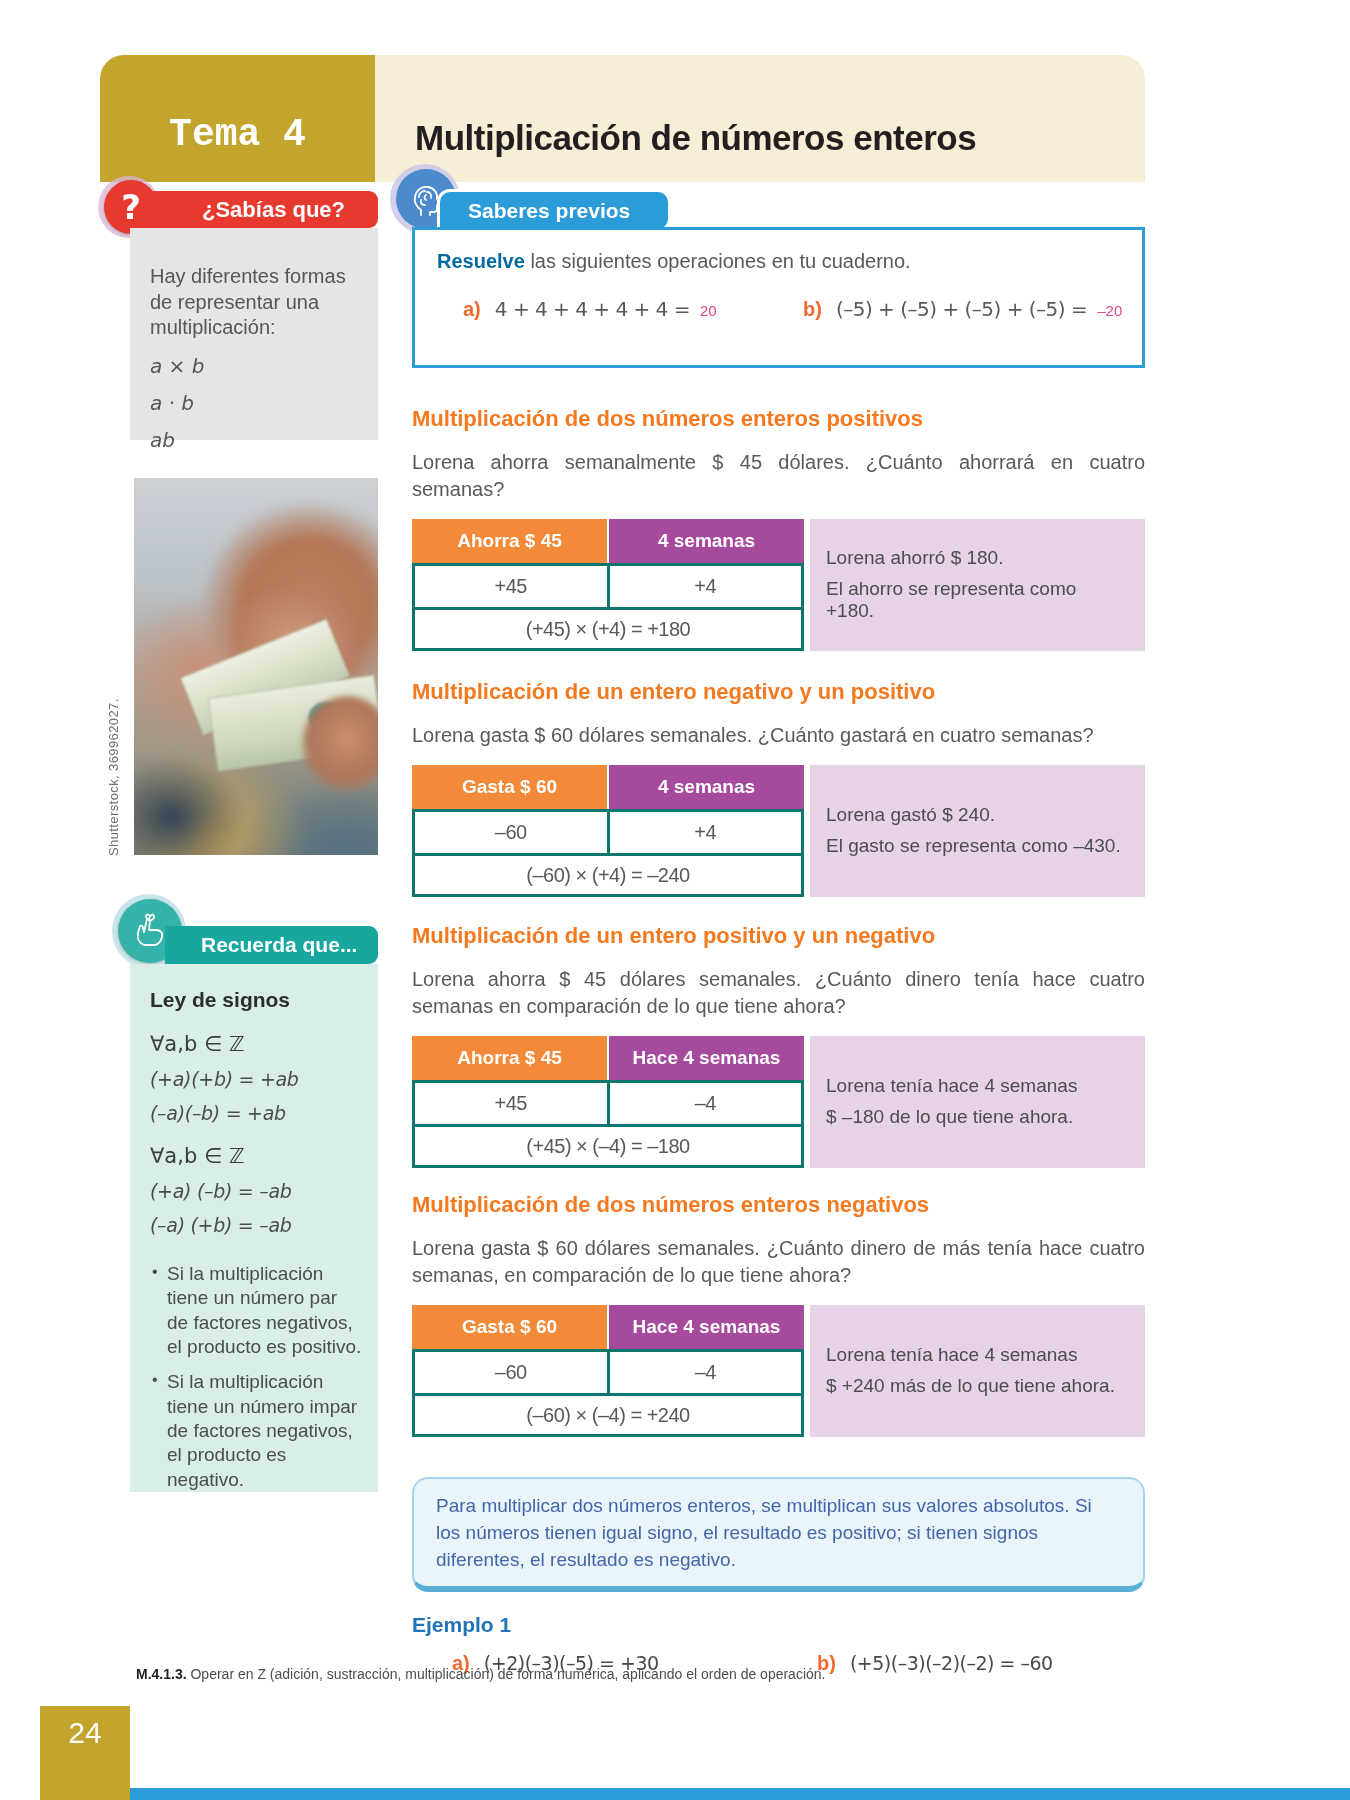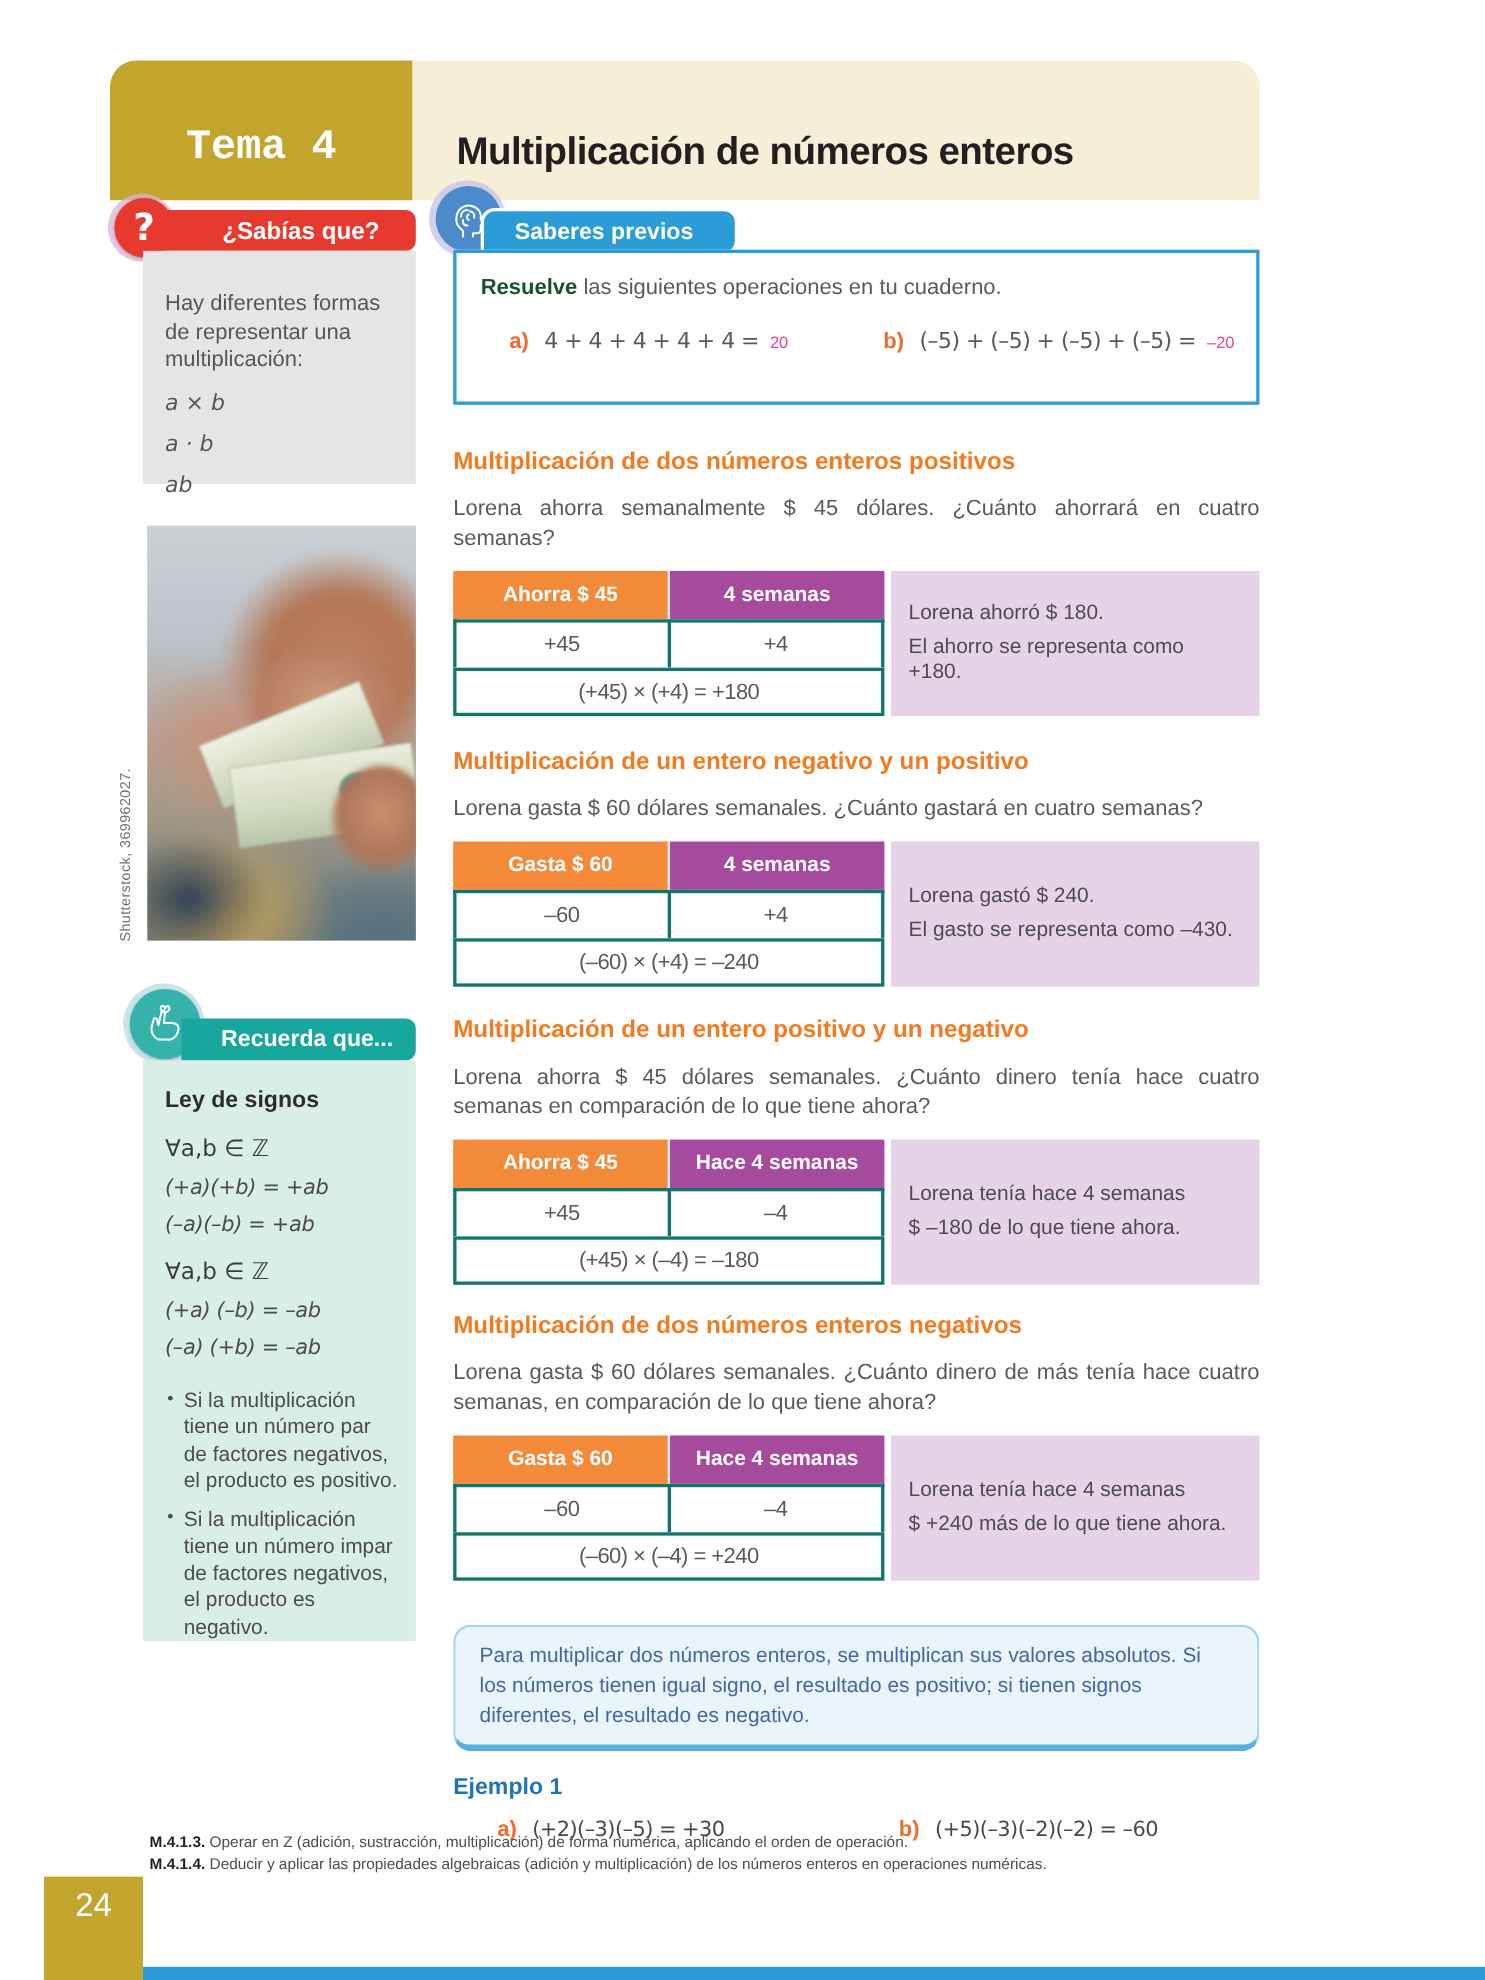--- a/index.html
+++ b/index.html
@@ -65,21 +65,21 @@
   .rq-bullets li::before { content:"•"; position:absolute; left:2px; top:0; color:#4c4c4e; font-size:16px; }
 
   
   .halo-saberes { left:390px; top:164px; width:70px; height:70px; background:#c9c3e8; opacity:.8; }
   .circle-saberes { left:396px; top:169px; width:60px; height:60px; background:#4b8bcb; }
   .saberes-tab { position:absolute; left:440px; top:192px; width:228px; height:37px; background:#2b9cd8;
     border-radius:10px 10px 10px 0; display:flex; align-items:center; padding-left:28px;
     color:#fff; font-size:21px; font-weight:bold; box-shadow:0 0 0 3px #fff; }
   .saberes-box { position:absolute; left:412px; top:227px; width:733px; height:141px; background:#fff; border:3px solid #2b9cd8; }
   .saberes-box .instruction { padding:20px 0 0 22px; font-size:20px; color:#58595b; }
-  .saberes-box .instruction b { color:#14532d; }
+  .saberes-box .instruction b { color:#0369a1; }
   .sab-items { display:flex; padding-left:48px; margin-top:24px; align-items:baseline; }
   .op-item { display:flex; align-items:baseline; }
   .op-item .lbl { color:#f26a30; font-weight:bold; font-size:20px; margin-right:14px; }
   .op-item .exp { color:#58595b; font-size:20px; font-family:"DejaVu Sans",sans-serif; letter-spacing:-0.5px; }
   .op-item .ans { color:#e0468e; font-size:15px; margin-left:10px; }
   .item-a { width:340px; }
 
   
   .main-col { position:absolute; left:412px; top:390px; width:733px; }
   .sec-h { color:#f4791f; font-size:22px; font-weight:bold; line-height:30px; }
@@ -313,21 +313,20 @@
       <div class="op-item">
         <span class="lbl">b)</span>
         <span class="exp">(+5)(–3)(–2)(–2) = –60</span>
       </div>
     </div>
 
   </div>
 
   <div class="footer">
     <div><b>M.4.1.3.</b><span> Operar en Z (adición, sustracción, multiplicación) de forma numérica, aplicando el orden de operación.</span></div>
-    <div><b>M.4.1.4.</b><span> Deducir y aplicar las propiedades algebraicas (adición y multiplicación) de los números enteros en operaciones numéricas.</span></div>
   </div>
 
   <div class="pagenum">
     <span>24</span>
   </div>
   <div class="bottom-bar"></div>
 
 </div>
 
 </body></html>

